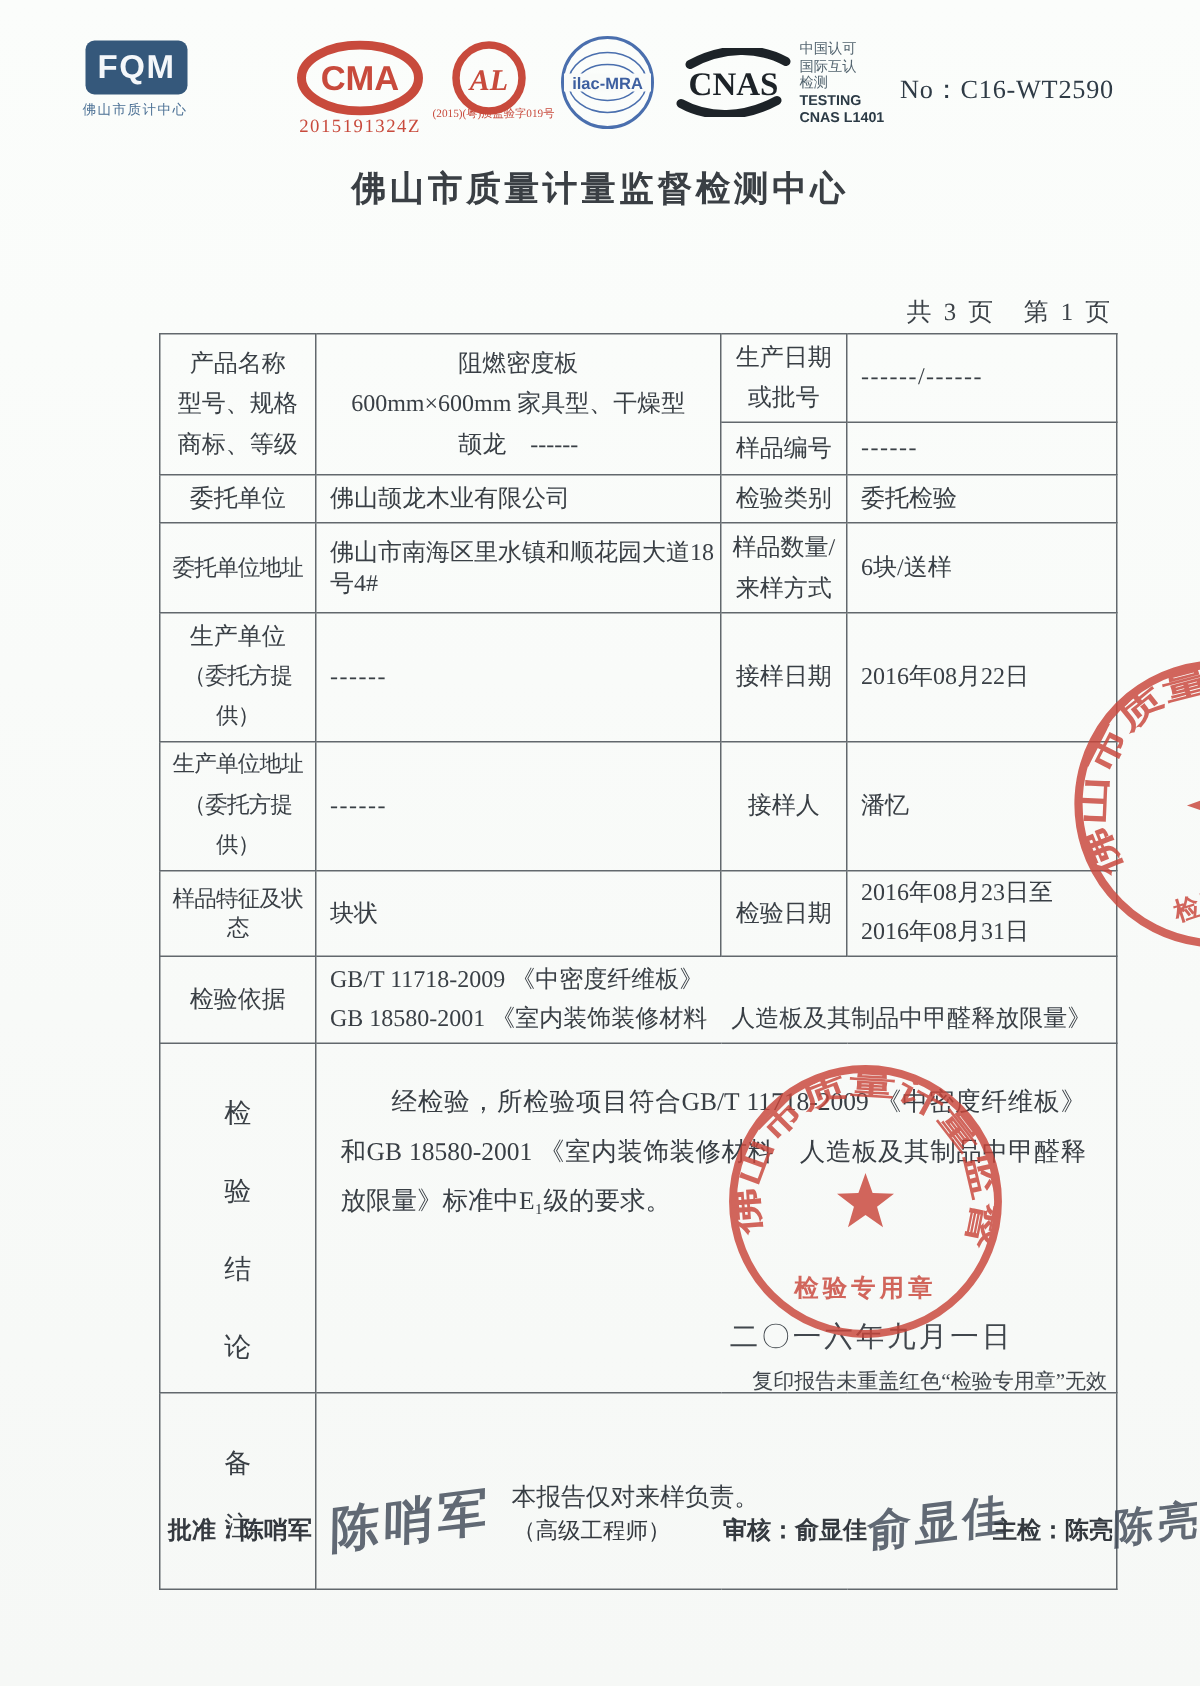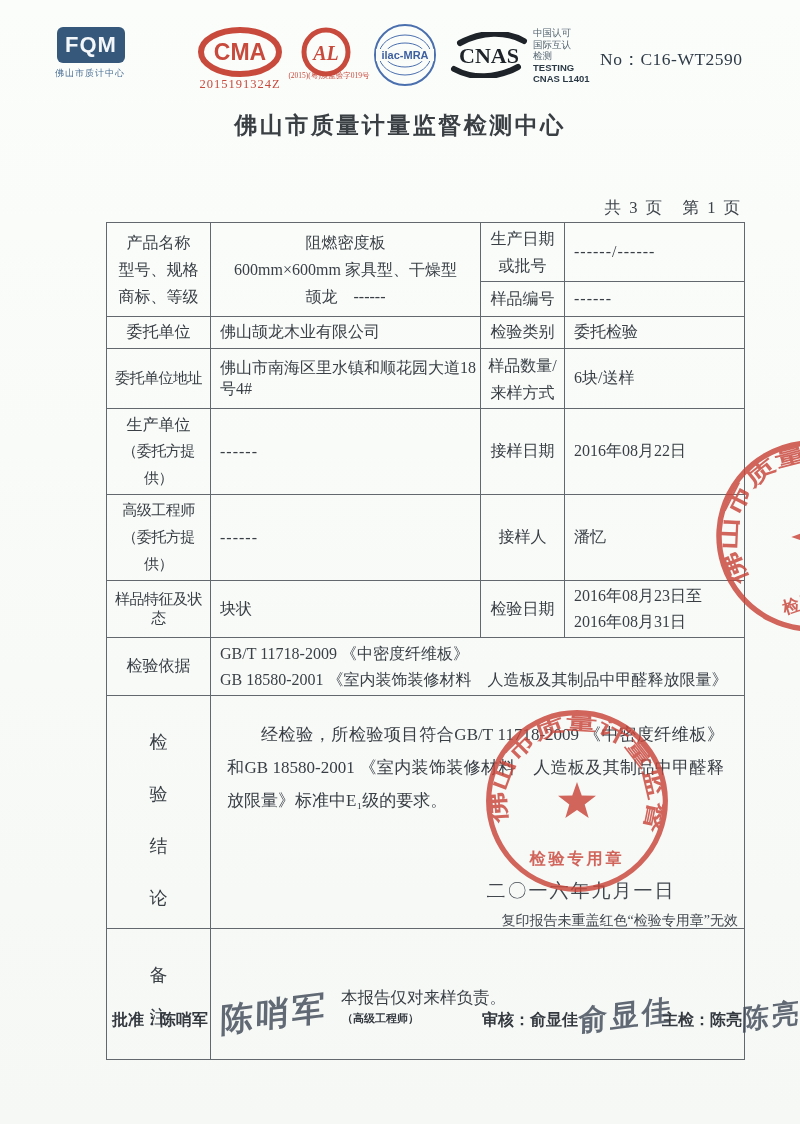--- a/index.html
+++ b/index.html
@@ -174,21 +174,21 @@
             <span class="tight">（委托方提供）</span>
           </div>
         </td>
         <td class="val dash">------</td>
         <td class="lbl">接样日期</td>
         <td class="val">2016年08月22日</td>
       </tr>
       <tr style="height:56px">
         <td class="lbl">
           <div class="clines">
-            <span class="tight">高级工程师</span>
+            <span class="tight">生产单位地址</span>
             <span class="tight">（委托方提供）</span>
           </div>
         </td>
         <td class="val dash">------</td>
         <td class="lbl">接样人</td>
         <td class="val">潘忆</td>
       </tr>
       <tr style="height:52px">
         <td class="lbl tight">样品特征及状态</td>
         <td class="val">块状</td>
@@ -234,21 +234,21 @@
         <td class="remark-cell" colspan="3">
           <div class="remark-text">本报告仅对来样负责。</div>
         </td>
       </tr>
     </tbody>
       </table>
   </div>
 
   <div class="foot" style="left:112px;top:1010px">批准：陈哨军</div>
   <div class="sig" style="left:220px;top:992px;font-size:33px">陈哨军</div>
-  <div class="foot" style="left:342px;top:1011px;font-weight:bold;font-size:11px">（高级工程师）</div>
+  <div class="foot" style="left:342px;top:1011px;font-weight:normal;font-size:15px">（高级工程师）</div>
   <div class="foot" style="left:482px;top:1010px">审核：俞显佳</div>
   <div class="sig" style="left:578px;top:996px;font-size:29px">俞显佳</div>
   <div class="foot" style="left:662px;top:1010px">主检：陈亮</div>
   <div class="sig" style="left:742px;top:998px;font-size:27px">陈亮</div>
 
   <svg class="stamp" style="left:482px;top:706px" width="190" height="190" viewBox="0 0 200 200">
     <defs>
         <path id="arcA" d="M 27,122 A 76,76 0 1 1 173,122" fill="none"></path>
       </defs>
     <circle cx="100" cy="100" r="93" fill="none" stroke="#c9453a" stroke-width="5.5"></circle>

